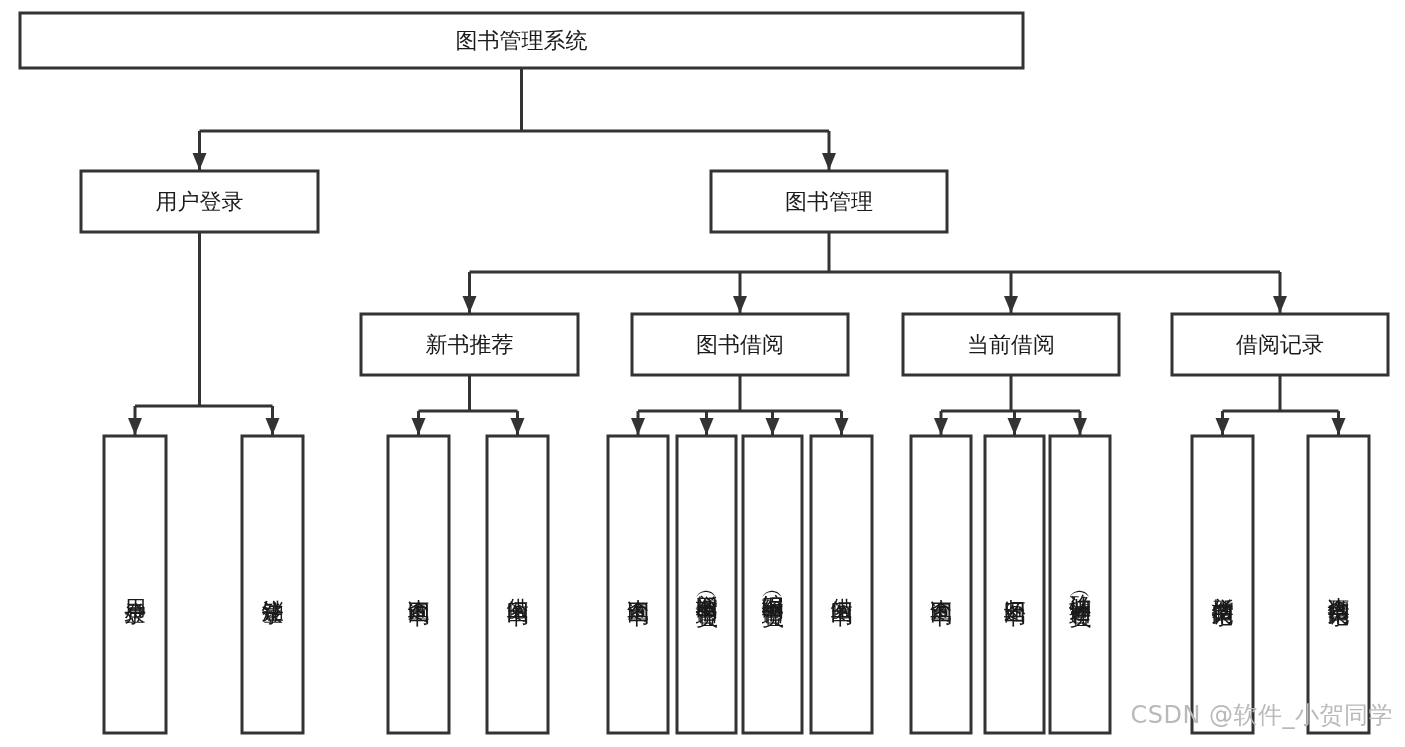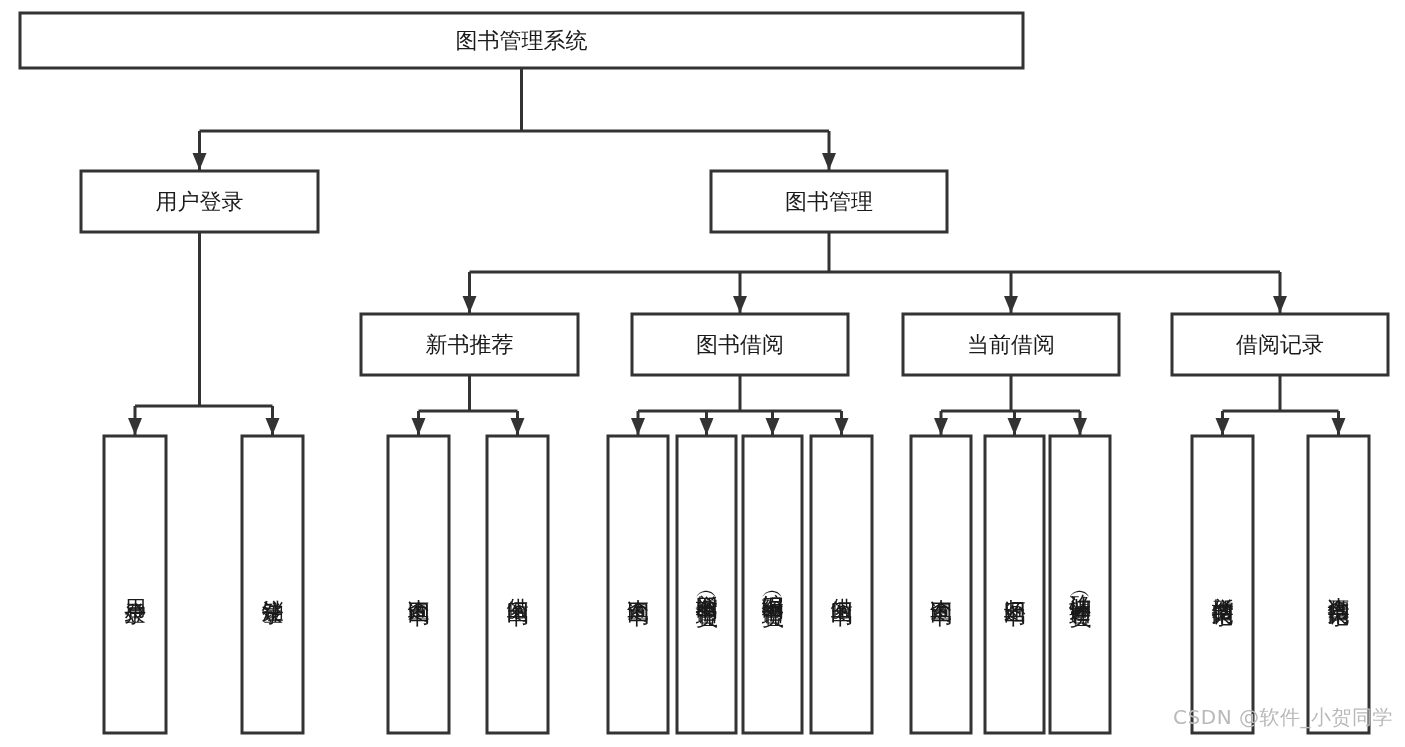--- a/index.html
+++ b/index.html
@@ -63,21 +63,21 @@
     white-space: nowrap;
     text-align: center;
     pointer-events: none;
     user-select: none;
   }
   .watermark {
     position: absolute;
     right: 12px;
     bottom: 6px;
     font-family: "DejaVu Sans", "Liberation Sans", sans-serif;
-    font-size: 20px;
+    font-size: 24px;
     color: #b9b9b9;
     letter-spacing: 0.5px;
     white-space: nowrap;
     user-select: none;
   }
 </style>
 </head>
 <body>
 
 <div id="diagram-root">

